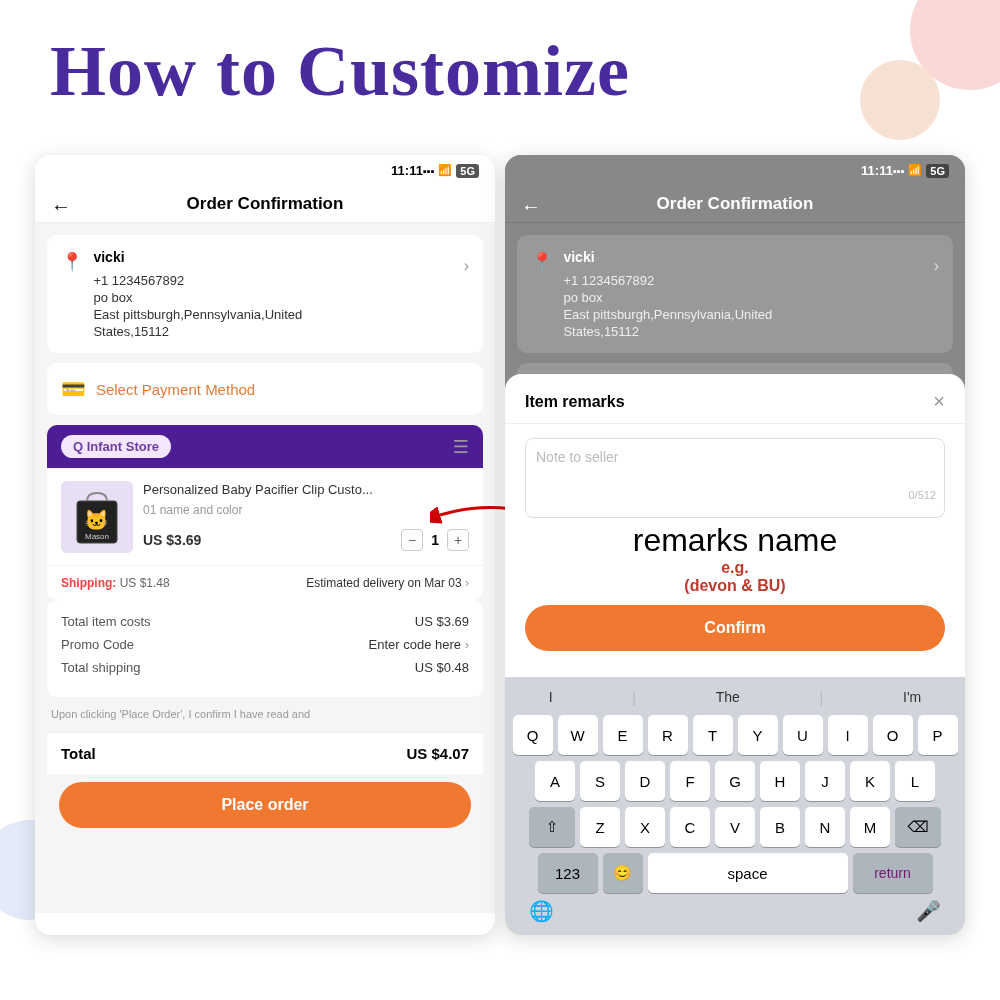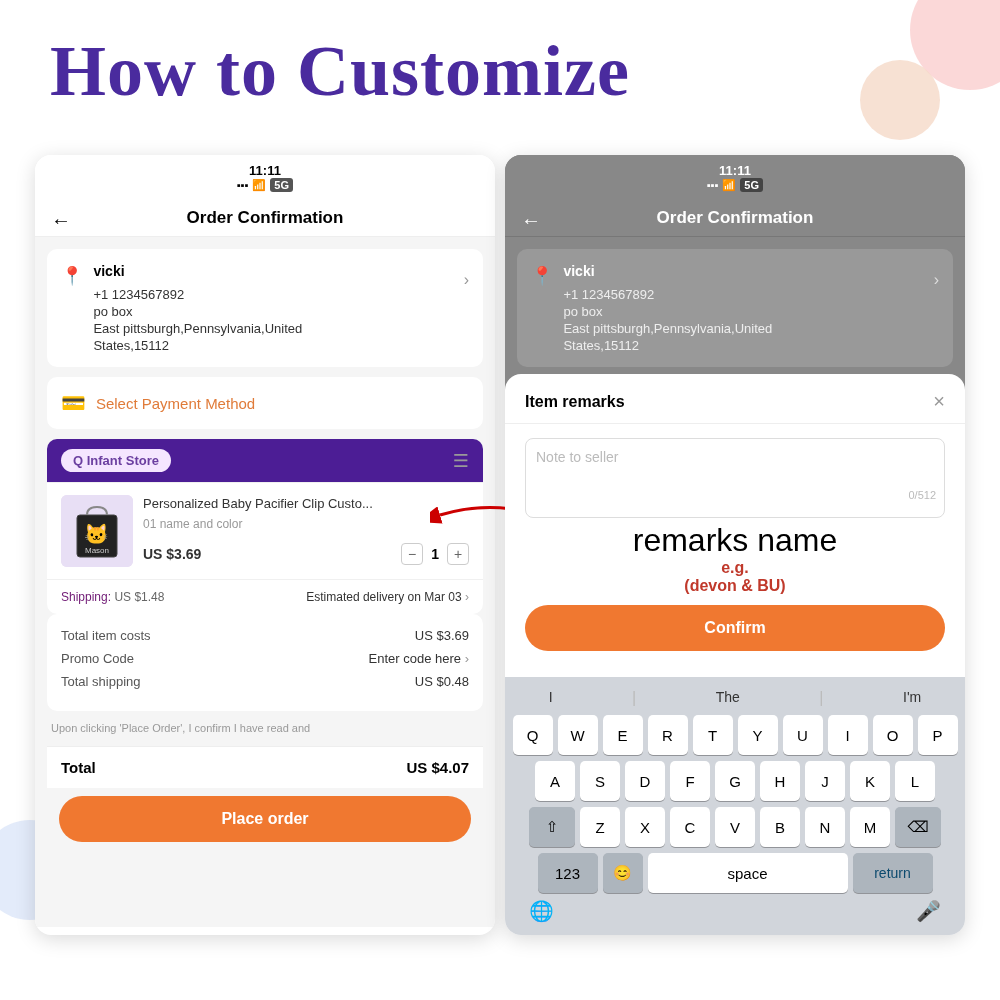--- a/index.html
+++ b/index.html
@@ -84,21 +84,20 @@
 
     
     .status-bar {
       display: flex;
       justify-content: flex-end;
       align-items: center;
       padding: 8px 16px;
       font-size: 13px;
       font-weight: 600;
       background: #fff;
-      flex-direction: column;
     }
     .status-bar-dark {
       background: #888;
       color: #fff;
     }
     .status-time { font-weight: 700; }
     .status-icons { display: flex; gap: 4px; align-items: center; font-size: 11px; }
 
     
     .nav-header {
@@ -241,21 +240,21 @@
     .shipping-row {
       background: #fff;
       padding: 10px 14px;
       display: flex;
       justify-content: space-between;
       font-size: 12px;
       color: #666;
       border-top: 1px solid #f0f0f0;
       border-radius: 0 0 10px 10px;
     }
-    .shipping-label { font-weight: 400; color: #701a75; }
+    .shipping-label { font-weight: 700; color: #ef4444; }
     .shipping-delivery { color: #333; }
     .shipping-chevron { color: #999; }
 
     
     .summary-card {
       background: #fff;
       border-radius: 10px;
       padding: 14px;
       margin-bottom: 10px;
     }
@@ -433,21 +432,21 @@
     }
     .keyboard-bottom {
       display: flex;
       gap: 5px;
       justify-content: center;
       align-items: center;
       padding: 0 4px;
     }
     .key-return {
       background: #adb5bd;
-      color: #0c4a6e;
+      color: #701a75;
       font-size: 14px;
       max-width: 80px;
       min-width: 70px;
     }
     .key-shift { max-width: 46px; }
     .key-delete { max-width: 46px; }
 
     
     .dark-overlay {
       position: absolute;

